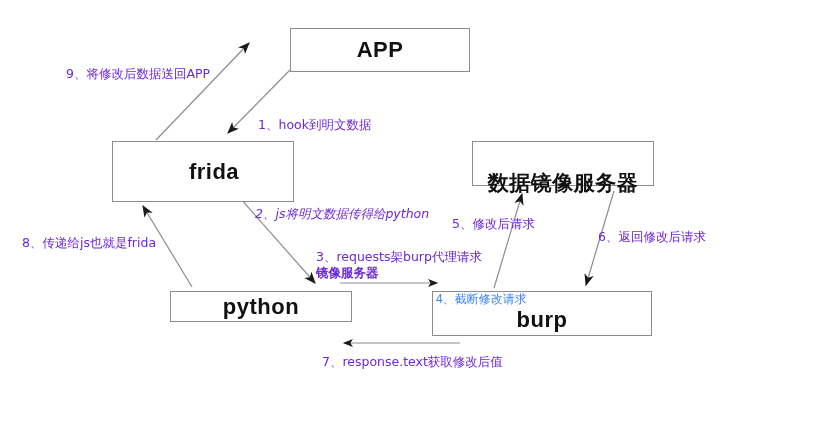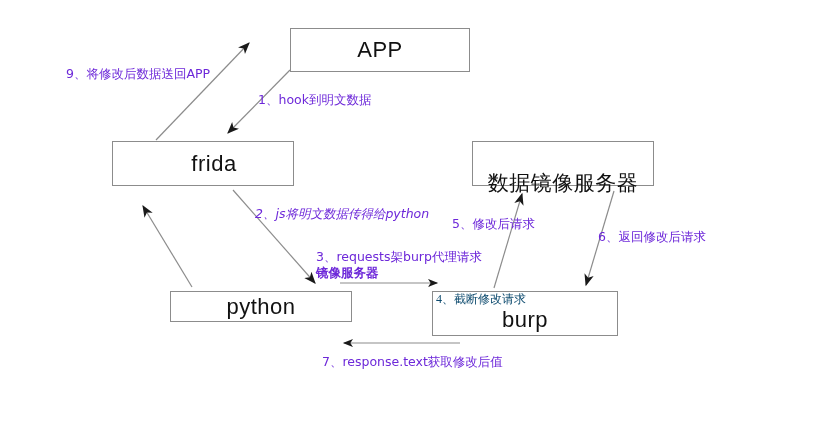--- a/index.html
+++ b/index.html
@@ -25,21 +25,21 @@
   }
   .node {
     position: absolute;
     box-sizing: border-box;
     border: 1.4px solid #8c8c8c;
     background: #ffffff;
     display: flex;
     align-items: center;
     justify-content: center;
     color: #111111;
-    font-weight: 400;
+    font-weight: 700;
   }
   .node-label {
     font-size: 22px;
     letter-spacing: 0.5px;
     line-height: 1;
   }
   .node-label.cjk {
     font-size: 21px;
     font-family: "DejaVu Sans", sans-serif;
     margin-top: 40px;
@@ -50,23 +50,23 @@
     font-size: 12.5px;
     font-family: "DejaVu Sans", sans-serif;
     white-space: nowrap;
     line-height: 1.25;
   }
   .edge-label.two-line {
     text-align: center;
   }
   .overlay-label {
     position: absolute;
-    color: #0c4a6e;
+    color: #3b82f6;
     font-size: 12px;
-    font-family: Liberation Serif, serif;
+    font-family: Liberation Sans, sans-serif;
     white-space: nowrap;
     z-index: 5;
   }
 </style>
 </head>
 <body>
 
 <div id="canvas">
 
   <svg class="layer" viewBox="0 0 830 434" xmlns="http://www.w3.org/2000/svg">
@@ -109,44 +109,45 @@
 
     <g>
       <line x1="460" y1="343" x2="344" y2="343" stroke="#8c8c8c" stroke-width="1.2" marker-end="url(#ah2)"></line>
     </g>
   </svg>
 
   <div class="node" style="left:290px; top:28px; width:180px; height:44px;">
     <span class="node-label">APP</span>
   </div>
 
-  <div class="node" style="left:112px; top:141px; width:182px; height:45px;padding-left:22px;">
+  <div class="node" style="left:112px; top:141px; width:182px; height:61px;padding-left:22px;">
     <span class="node-label">frida</span>
   </div>
 
   <div class="node" style="left:472px; top:141px; width:182px; height:45px;">
     <span class="node-label cjk">数据镜像服务器</span>
   </div>
 
   <div class="node" style="left:170px; top:291px; width:182px; height:31px;">
     <span class="node-label">python</span>
   </div>
 
-  <div class="node" style="left:432px; top:291px; width:186px; height:45px;">
+  <div class="node" style="left:432px; top:291px; width:220px; height:45px;">
     <span class="node-label" style="position:relative; top:6px;">burp</span>
   </div>
 
   <div class="overlay-label" style="left:436px; top:291px;">4、截断修改请求</div>
 
   <div class="edge-label" style="left:66px; top:66px;">9、将修改后数据送回APP</div>
 
-  <div class="edge-label" style="left:258px; top:92px;">1、hook到明文数据</div>
+  <div class="edge-label" style="left:258px; top:117px;">1、hook到明文数据</div>
 
   <div class="edge-label" style="left:255px; top:206px;font-style:italic;">2、js将明文数据传得给python</div>
 
+  <div class="edge-label" style="left:22px; top:235px;">8、传递给js也就是frida</div>
 
   <div class="edge-label two-line" style="left:316px; top:249px;">
     <div style="text-align:right;">3、requests架burp代理请求</div>
     <div style="text-align:left;font-weight:bold;">镜像服务器</div>
   </div>
 
   <div class="edge-label" style="left:452px; top:216px;">5、修改后请求</div>
 
   <div class="edge-label" style="left:598px; top:229px;">6、返回修改后请求</div>
 

